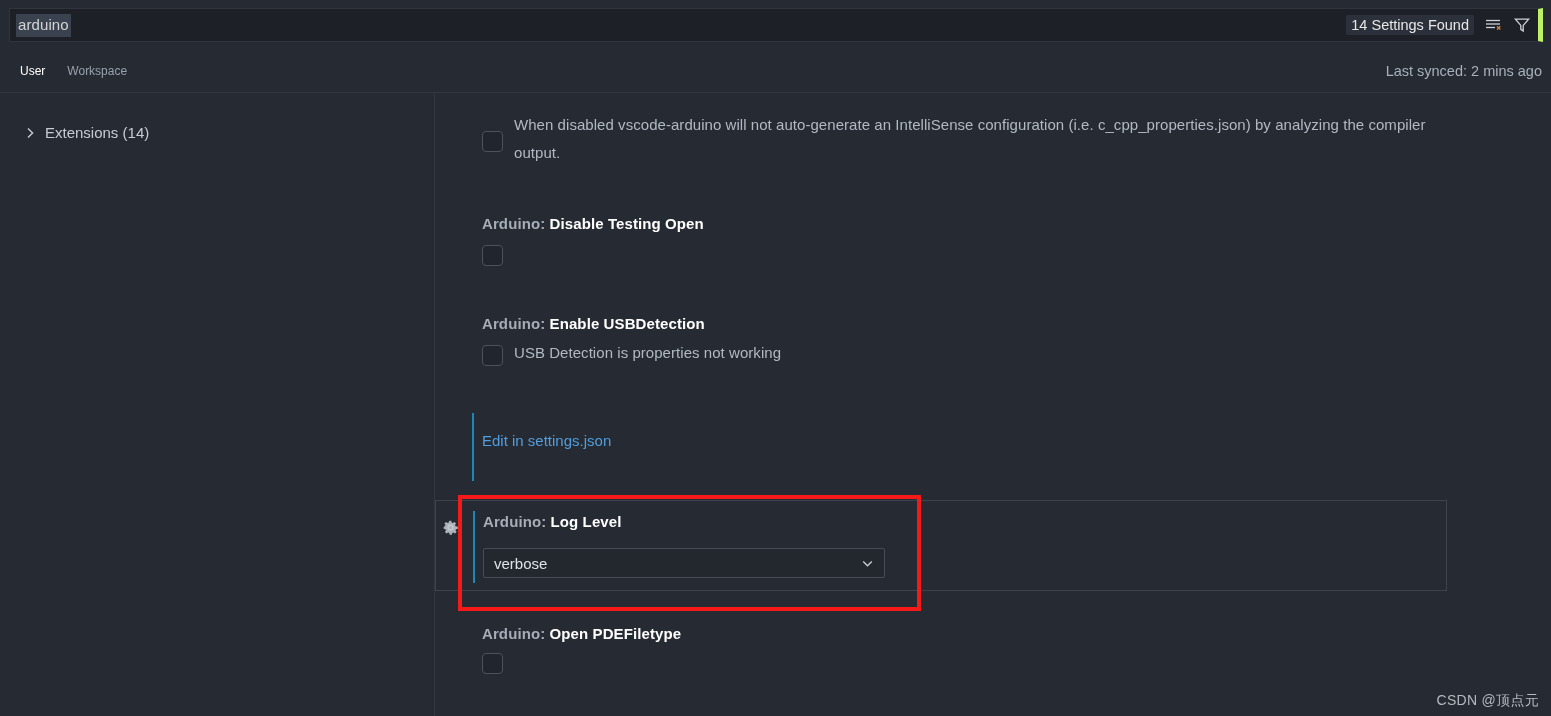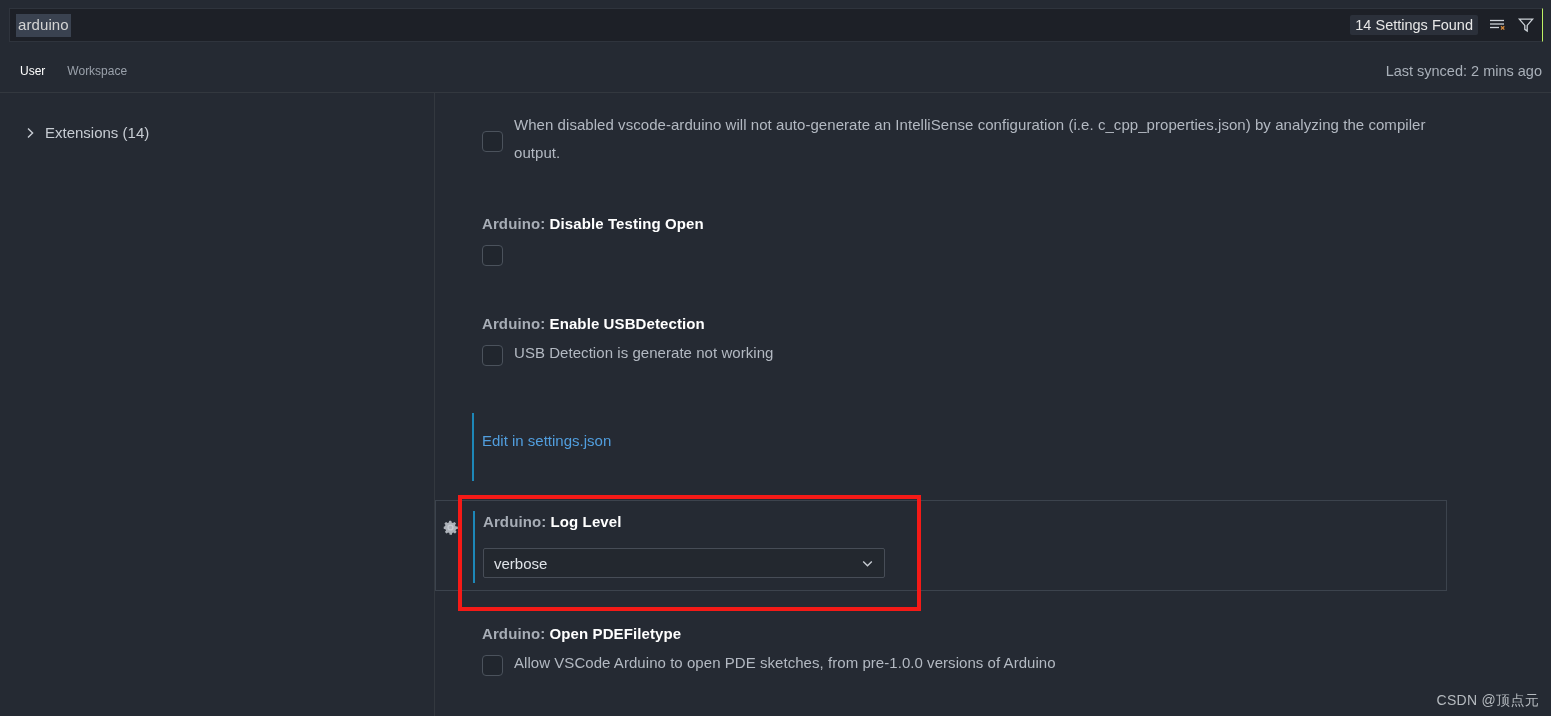--- a/index.html
+++ b/index.html
@@ -53,21 +53,21 @@
     position: absolute;
     right: 8px; top: 8px;
     height: 34px;
     display: flex;
     align-items: center;
     gap: 9px;
     padding-left: 8px;
     background: #1d2027;
     padding-right: 6px;
     border-top: 1px solid #2f343d;
-    border-right: 1px solid #bef264;
+    border-right: 5px solid #bef264;
     border-bottom: 1px solid #2f343d;
   }
   .settings-found {
     font-size: 14.5px;
     color: #e7e7e7;
     background: #2b303a;
     padding: 2px 5px;
     border-radius: 2px;
     white-space: nowrap;
   }
@@ -358,21 +358,21 @@
           <div class="checkbox"></div>
         </div>
       </div>
 
       <div class="setting" style="top:222px;">
         <div class="setting-title">
           <span class="cat">Arduino: </span><span>Enable USBDetection</span>
         </div>
         <div class="desc-row" style="margin-top:7px;">
           <div class="checkbox"></div>
-          <div class="setting-desc">USB Detection is generate not working</div>
+          <div class="setting-desc">USB Detection is properties not working</div>
         </div>
       </div>
 
       <div class="setting" style="top:320px;">
         <div class="mod-bar" style="height:68px;top:0;"></div>
         <div style="margin-top:19px;">
           <span class="link">Edit in settings.json</span>
         </div>
       </div>
 
@@ -398,21 +398,20 @@
           </div>
         </div>
       </div>
 
       <div class="setting" style="top:532px;">
         <div class="setting-title">
           <span class="cat">Arduino: </span><span>Open PDEFiletype</span>
         </div>
         <div class="desc-row" style="margin-top:7px;">
           <div class="checkbox"></div>
-          <div class="setting-desc">Allow VSCode Arduino to open PDE sketches, from pre-1.0.0 versions of Arduino</div>
         </div>
       </div>
 
     </div>
   </div>
 
   <div class="annotation"></div>
 
   <div class="watermark">CSDN @顶点元</div>
 </div>

